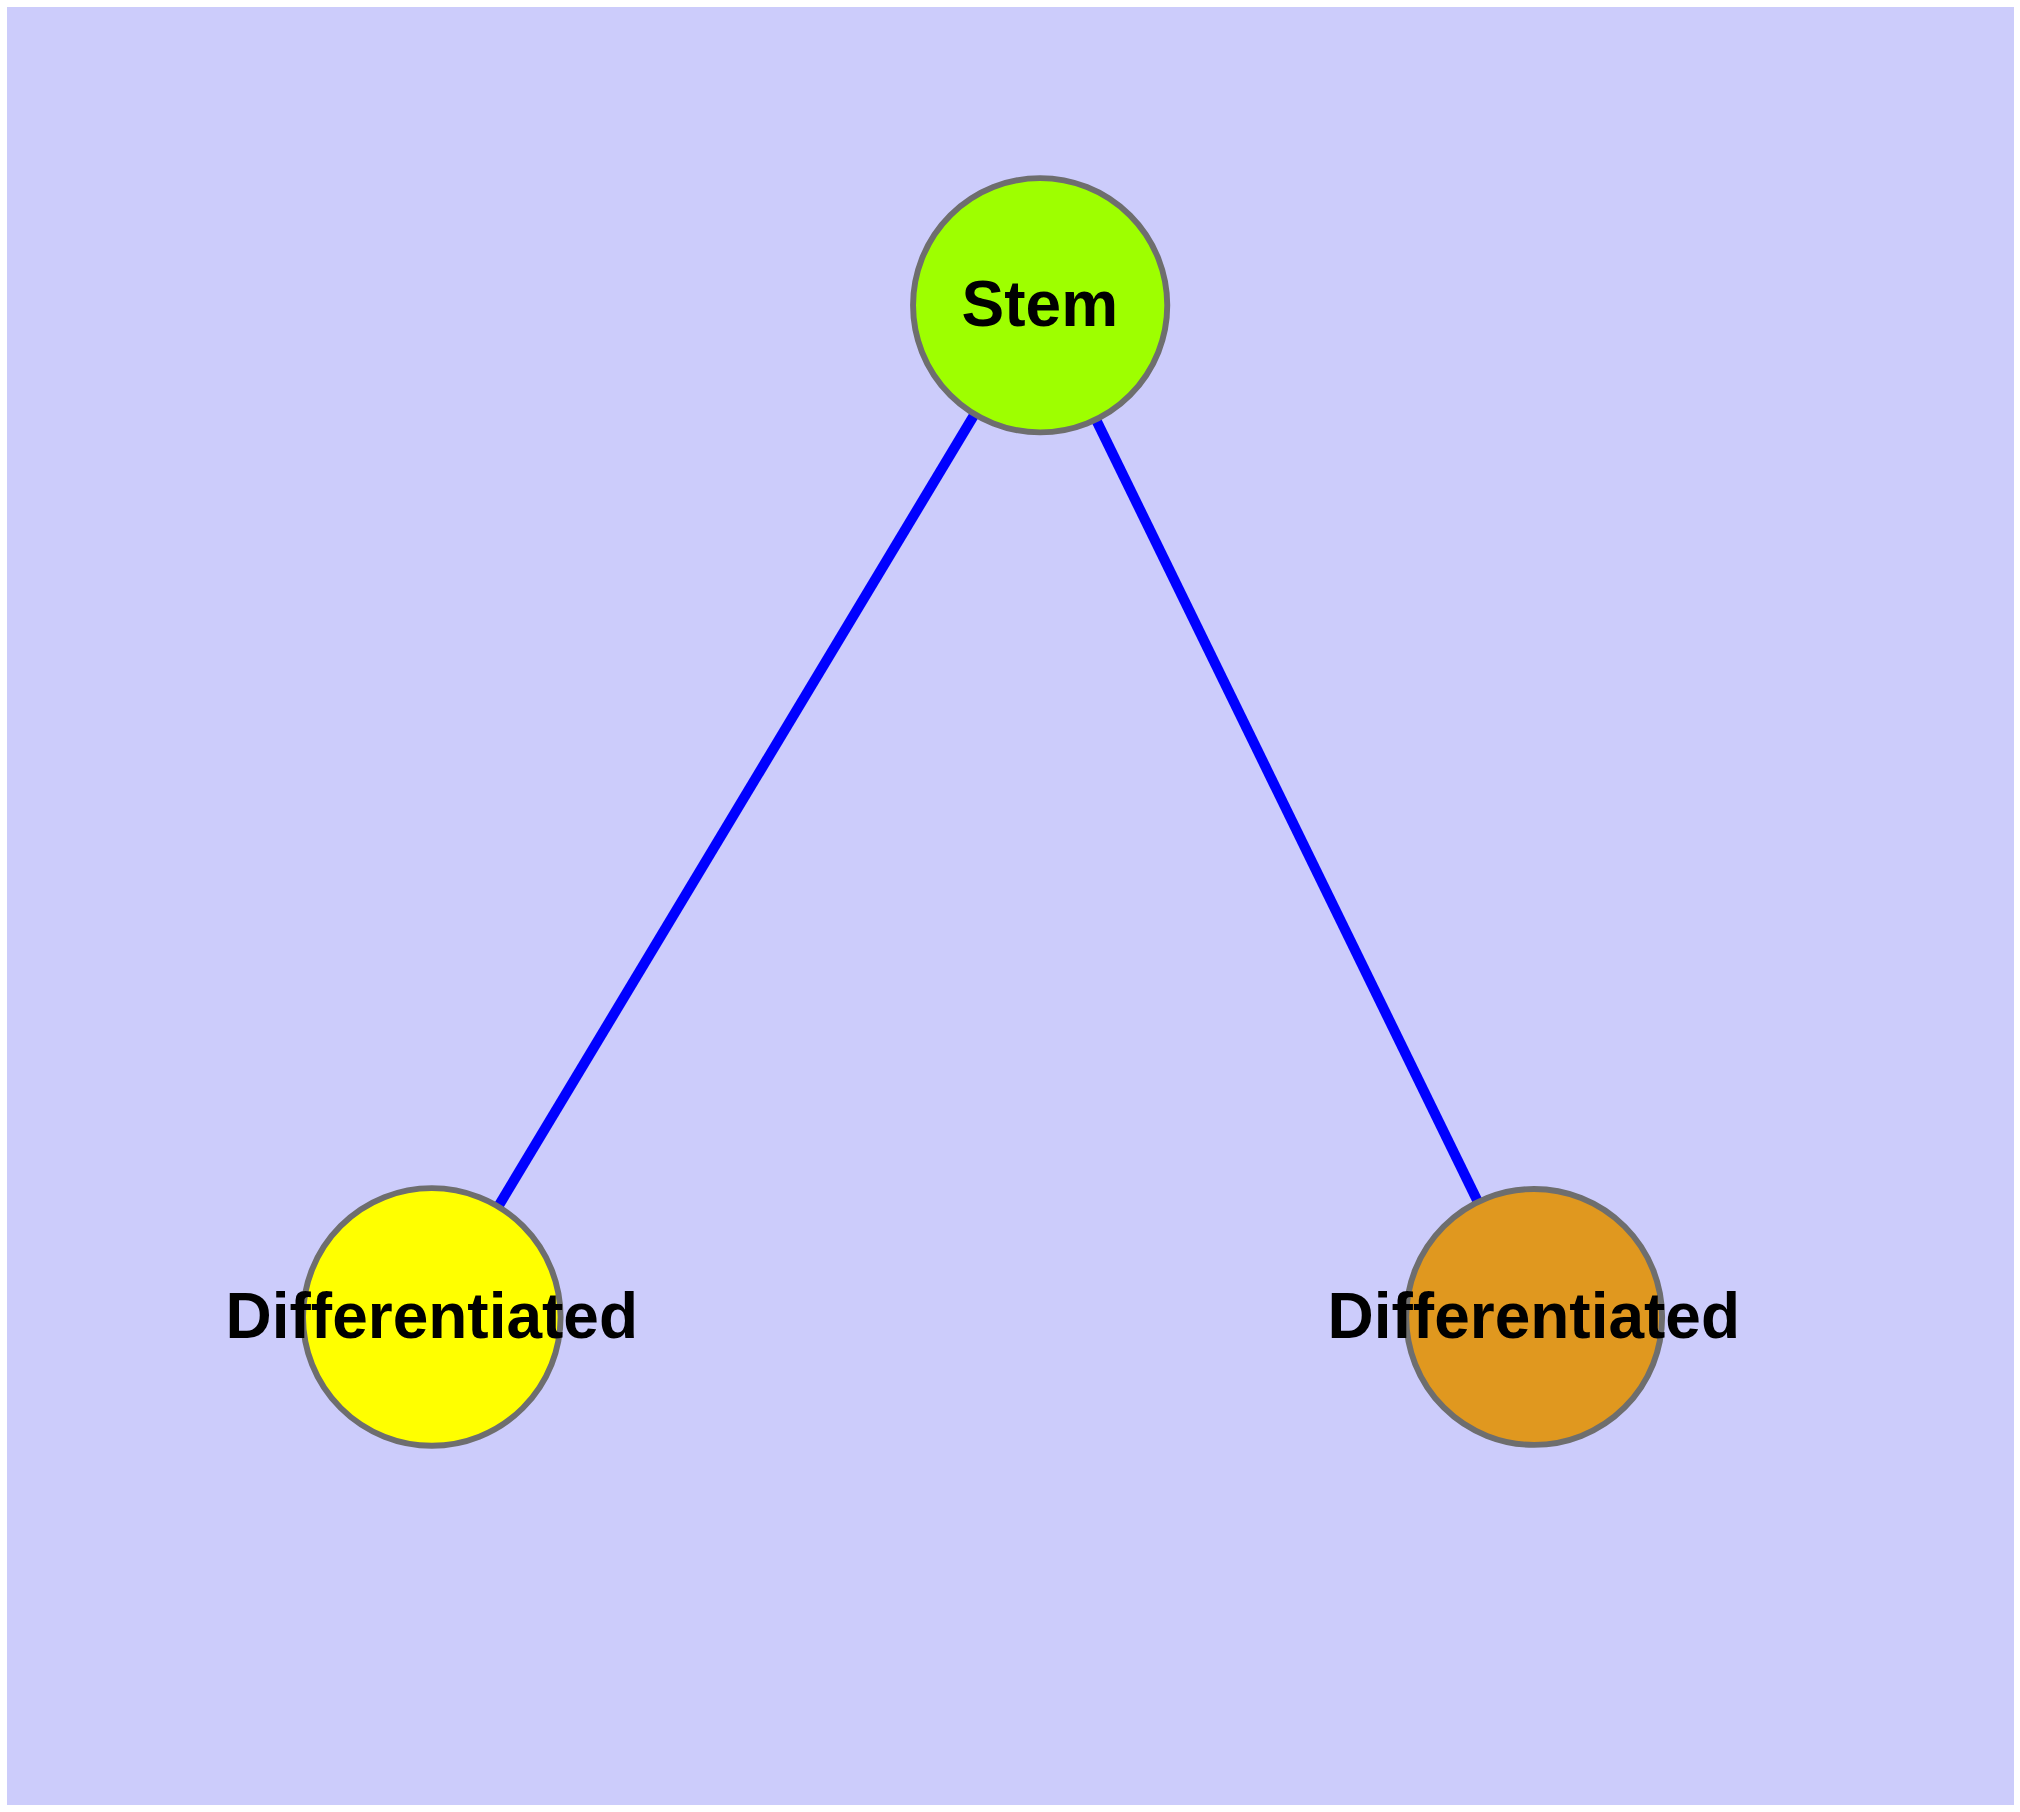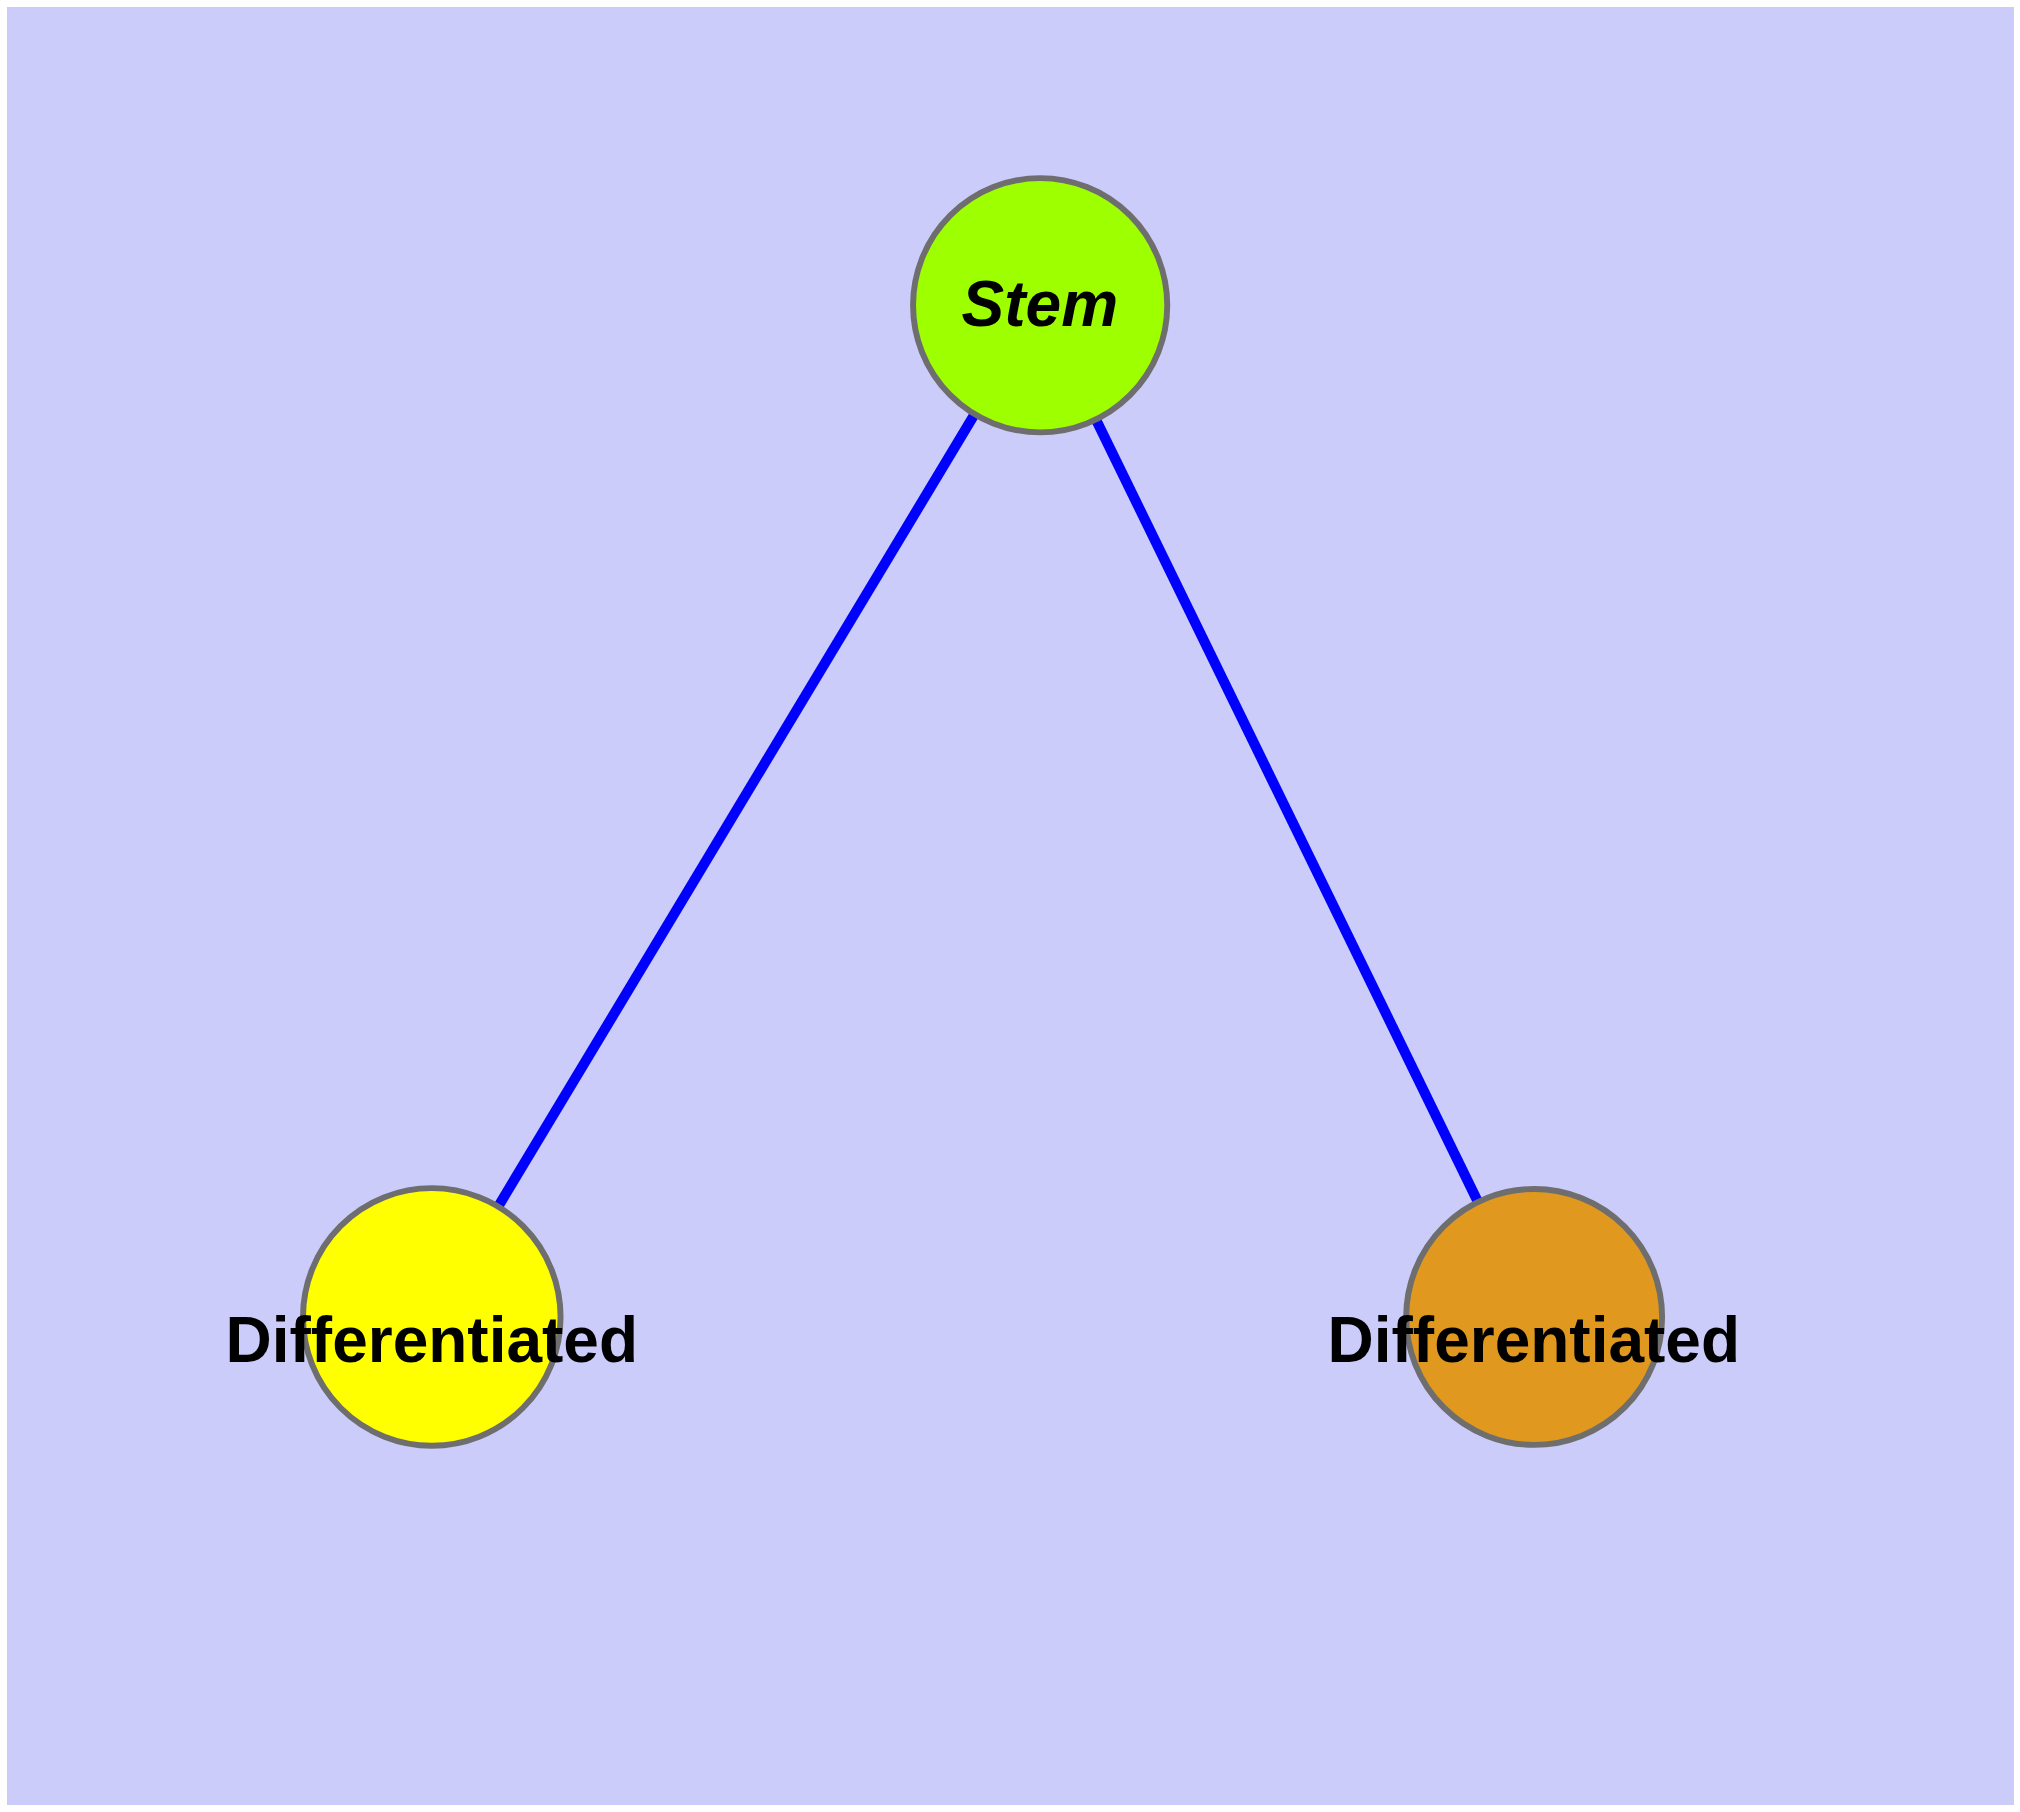--- a/index.html
+++ b/index.html
@@ -45,25 +45,23 @@
     color: #000000;
     font-family: "Liberation Sans", sans-serif;
     font-weight: bold;
     line-height: 1.12;
     white-space: nowrap;
     pointer-events: none;
     transform: translate(-50%, -50%);
   }
   .label-stem {
     font-size: 64px;
-    font-style: italic;
   }
   .label-diff {
     font-size: 64px;
-    margin-top: 24px;
   }
 </style>
 </head>
 <body>
 
 <div id="canvas" style="background: rgb(255, 255, 255);">
   <div id="plot-area" style="background: rgb(204, 204, 251);">
 
     <svg class="graph-svg" viewBox="0 0 2368 2122" xmlns="http://www.w3.org/2000/svg">
 

